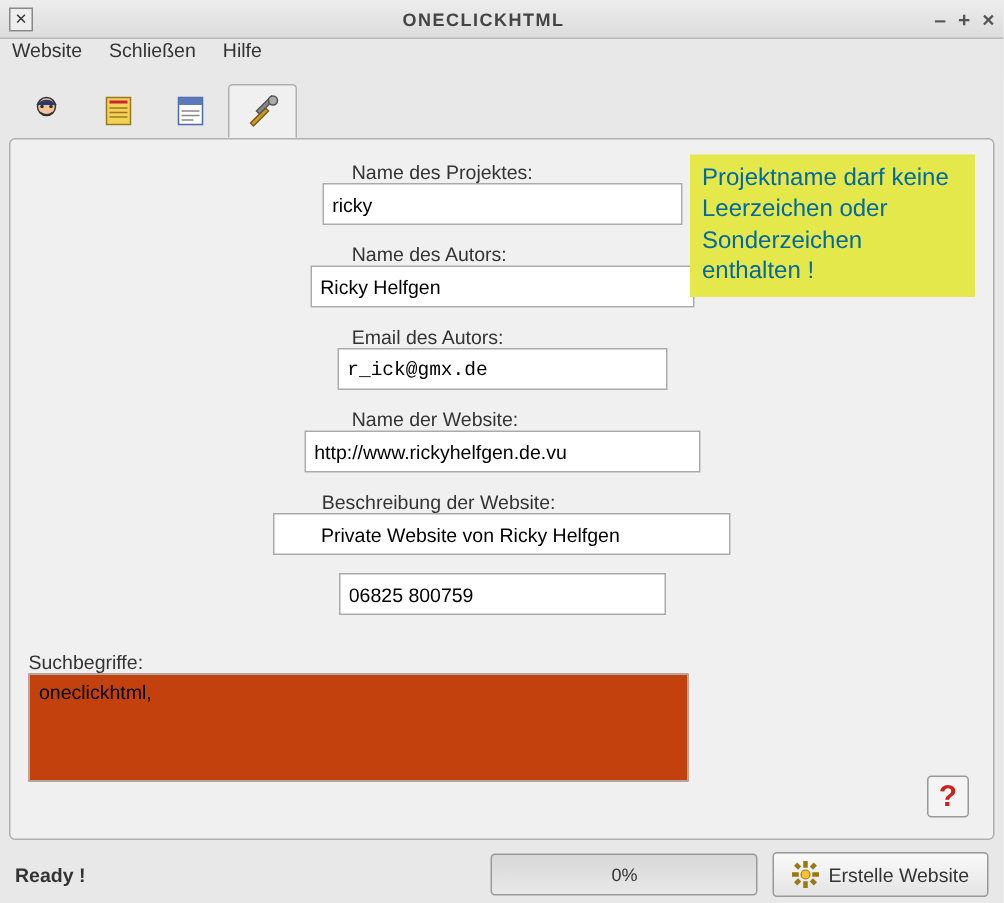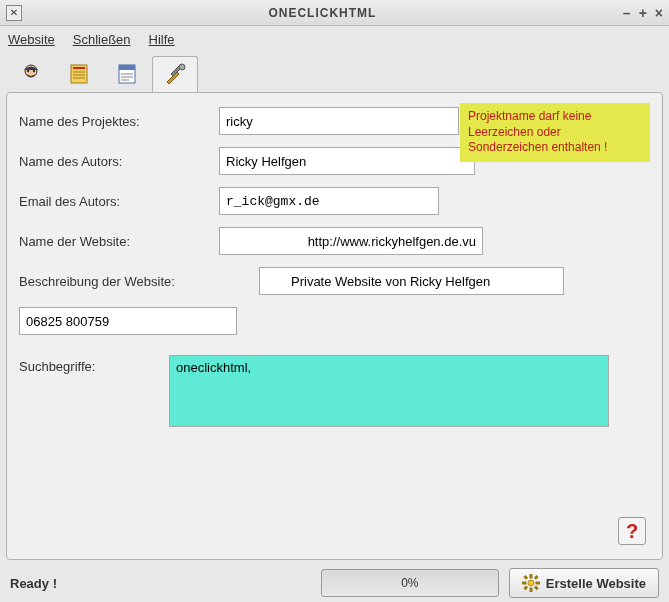--- a/index.html
+++ b/index.html
@@ -2,38 +2,38 @@
 <html><head>
 <meta charset="utf-8">
 <style>
 * { box-sizing: border-box; margin: 0; padding: 0; }
 body { font-family: "Segoe UI", Arial, sans-serif; font-size: 13px; background: #e8e8e8; width: 669px; height: 602px; overflow: hidden; color: #333; }
 .titlebar { height: 26px; background: linear-gradient(#ededed,#dcdcdc); border-bottom: 1px solid #b8b8b8; display: flex; align-items: center; padding: 0 6px; }
 .close-square { width: 16px; height: 16px; border: 1px solid #888; background: #eee; display: flex; align-items: center; justify-content: center; font-size: 10px; cursor: pointer; }
 .title-txt { flex: 1; text-align: center; font-weight: bold; letter-spacing: 1px; color: #444; font-size: 12px; }
 .win-btns { display: flex; gap: 8px; font-size: 14px; color: #555; font-weight: bold; }
 .win-btns span { cursor: pointer; }
-.menubar { height: 26px; display: flex; align-items: center; padding: 0 8px; gap: 18px; background: #e8e8e8; text-decoration: underline; }
+.menubar { height: 26px; display: flex; align-items: flex-start; padding: 0 8px; gap: 18px; background: #e8e8e8; }
 .menubar span { cursor: pointer; color: #333; }
 .toolbar { display: flex; gap: 2px; padding: 4px 8px 0 8px; }
 .tbtn { width: 46px; height: 36px; border: 1px solid transparent; display: flex; align-items: center; justify-content: center; cursor: pointer; border-radius: 3px 3px 0 0; }
 .tbtn.active { background: #f0f0f0; border-color: #b0b0b0; border-bottom-color: #f0f0f0; position: relative; z-index: 2; }
 .content { margin: 0 6px; border: 1px solid #b0b0b0; border-radius: 4px; background: #f0f0f0; padding: 14px 12px 12px 12px; position: relative; height: 468px; }
-.row { display: flex; align-items: center; margin-bottom: 12px; }
+.row { display: flex; align-items: center; margin-bottom: 12px; flex-direction: column; }
 .lbl { width: 200px; color: #333; }
 input[type=text] { height: 28px; border: 1px solid #aaa; padding: 0 6px; font-size: 13px; background: #fff; }
 .sel { background: #b8d8f8; }
-.warn { position: absolute; right: 12px; top: 10px; width: 190px; background: #e4e84a; padding: 6px 8px; font-size: 12px; color: #b91c1c; line-height: 1.3; }
-textarea { border: 1px solid #aaa; padding: 4px 6px; font-size: 13px; resize: none; background: #5eead4; font-family: inherit; }
+.warn { position: absolute; right: 12px; top: 10px; width: 190px; background: #e4e84a; padding: 6px 8px; font-size: 16px; color: #0369a1; line-height: 1.3; }
+textarea { border: 1px solid #aaa; padding: 4px 6px; font-size: 13px; resize: none; background: #c2410c; font-family: inherit; }
 .checkbox { width: 16px; height: 16px; border: 1px solid #888; border-radius: 3px; margin-right: 8px; background: #fff; cursor: pointer; }
 .help-btn { position: absolute; right: 16px; bottom: 14px; width: 28px; height: 28px; border: 1px solid #999; background: #f4f4f4; border-radius: 3px; display: flex; align-items: center; justify-content: center; font-size: 20px; font-weight: bold; color: #cc2020; cursor: pointer; }
 .statusbar { display: flex; align-items: center; padding: 8px 10px; gap: 10px; }
 .status-txt { flex: 1; font-weight: bold; color: #333; }
 .progress { width: 178px; height: 28px; border: 1px solid #999; background: linear-gradient(#d8d8d8,#e8e8e8); border-radius: 3px; display: flex; align-items: center; justify-content: center; font-size: 12px; }
-.create-btn { height: 30px; border: 1px solid #999; background: linear-gradient(#fafafa,#e4e4e4); border-radius: 3px; padding: 0 12px; display: flex; align-items: center; gap: 6px; cursor: pointer; font-size: 13px; font-weight: bold; }
+.create-btn { height: 30px; border: 1px solid #999; background: linear-gradient(#fafafa,#e4e4e4); border-radius: 3px; padding: 0 12px; display: flex; align-items: center; gap: 6px; cursor: pointer; font-size: 13px; }
 .gear { width:18px; height:18px; }
 </style>
 </head>
 <body>
 
 <div class="titlebar">
   <div class="close-square">✕</div>
   <div class="title-txt">ONECLICKHTML</div>
   <div class="win-btns">
     <span>–</span>
@@ -95,21 +95,21 @@
   <div class="row">
     <div class="lbl">Name des Autors:</div>
     <input type="text" style="width: 256px;" value="Ricky Helfgen">
   </div>
   <div class="row">
     <div class="lbl">Email des Autors:</div>
     <input type="text" style="width: 220px; font-family: Liberation Mono, monospace;" value="r_ick@gmx.de">
   </div>
   <div class="row">
     <div class="lbl">Name der Website:</div>
-    <input type="text" style="width: 264px; text-align: right;" value="http://www.rickyhelfgen.de.vu">
+    <input type="text" style="width: 264px;" value="http://www.rickyhelfgen.de.vu">
   </div>
   <div class="row">
     <div class="lbl" style="width:240px">Beschreibung der Website:</div>
     <input type="text" style="width: 305px; padding-left: 31px;" value="Private Website von Ricky Helfgen">
   </div>
   <div class="row">
     <input type="text" style="width: 218px;" value="06825 800759">
   </div>
 
   <div class="row" style="align-items:flex-start;margin-top:20px">

